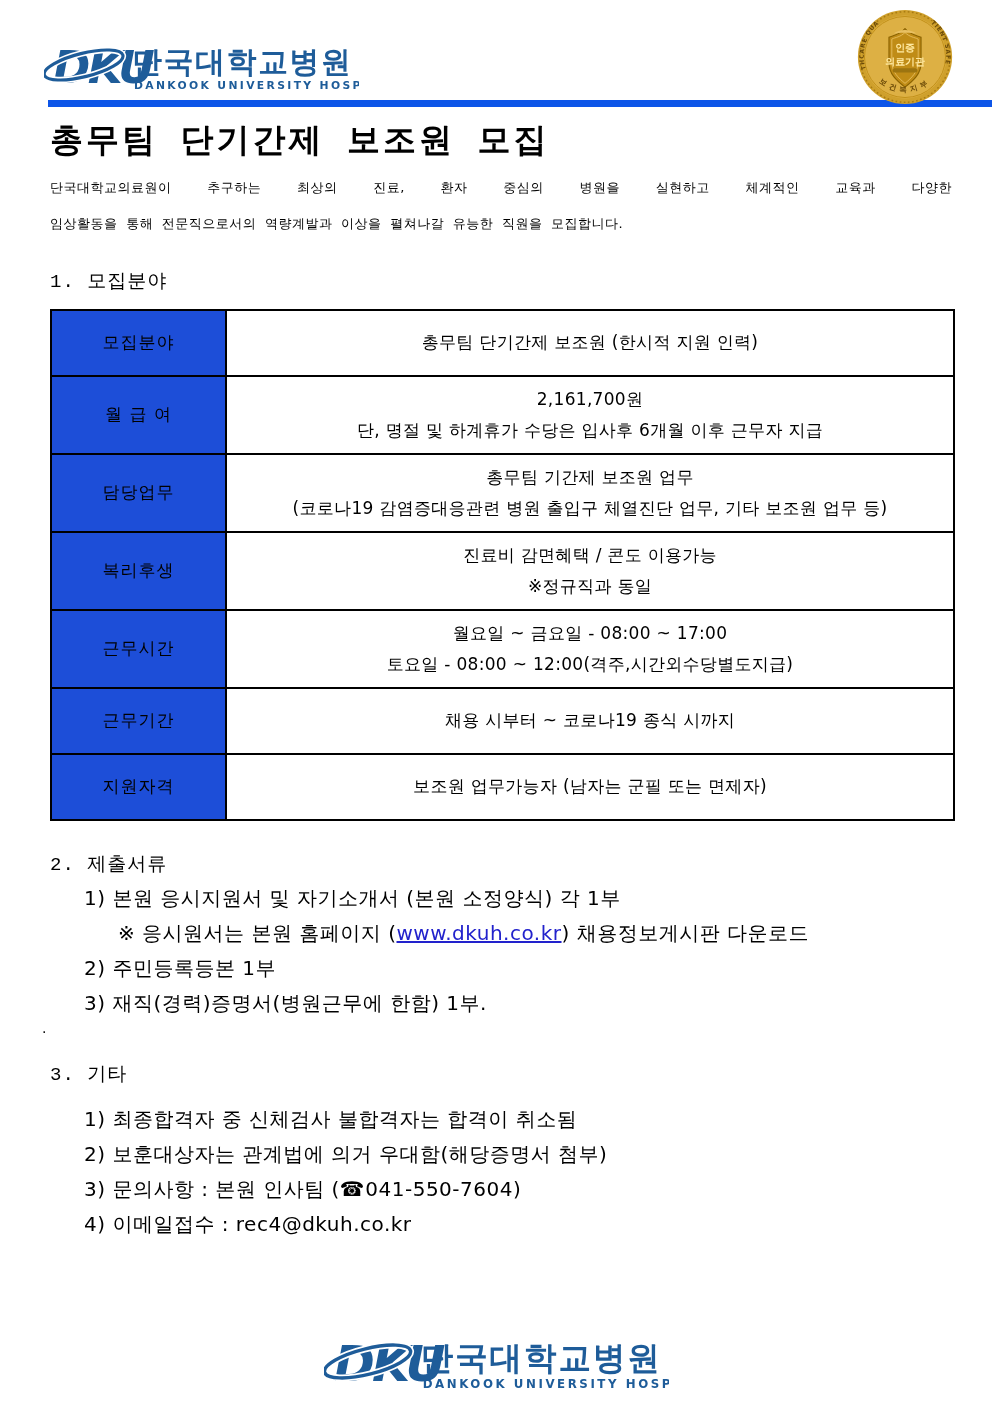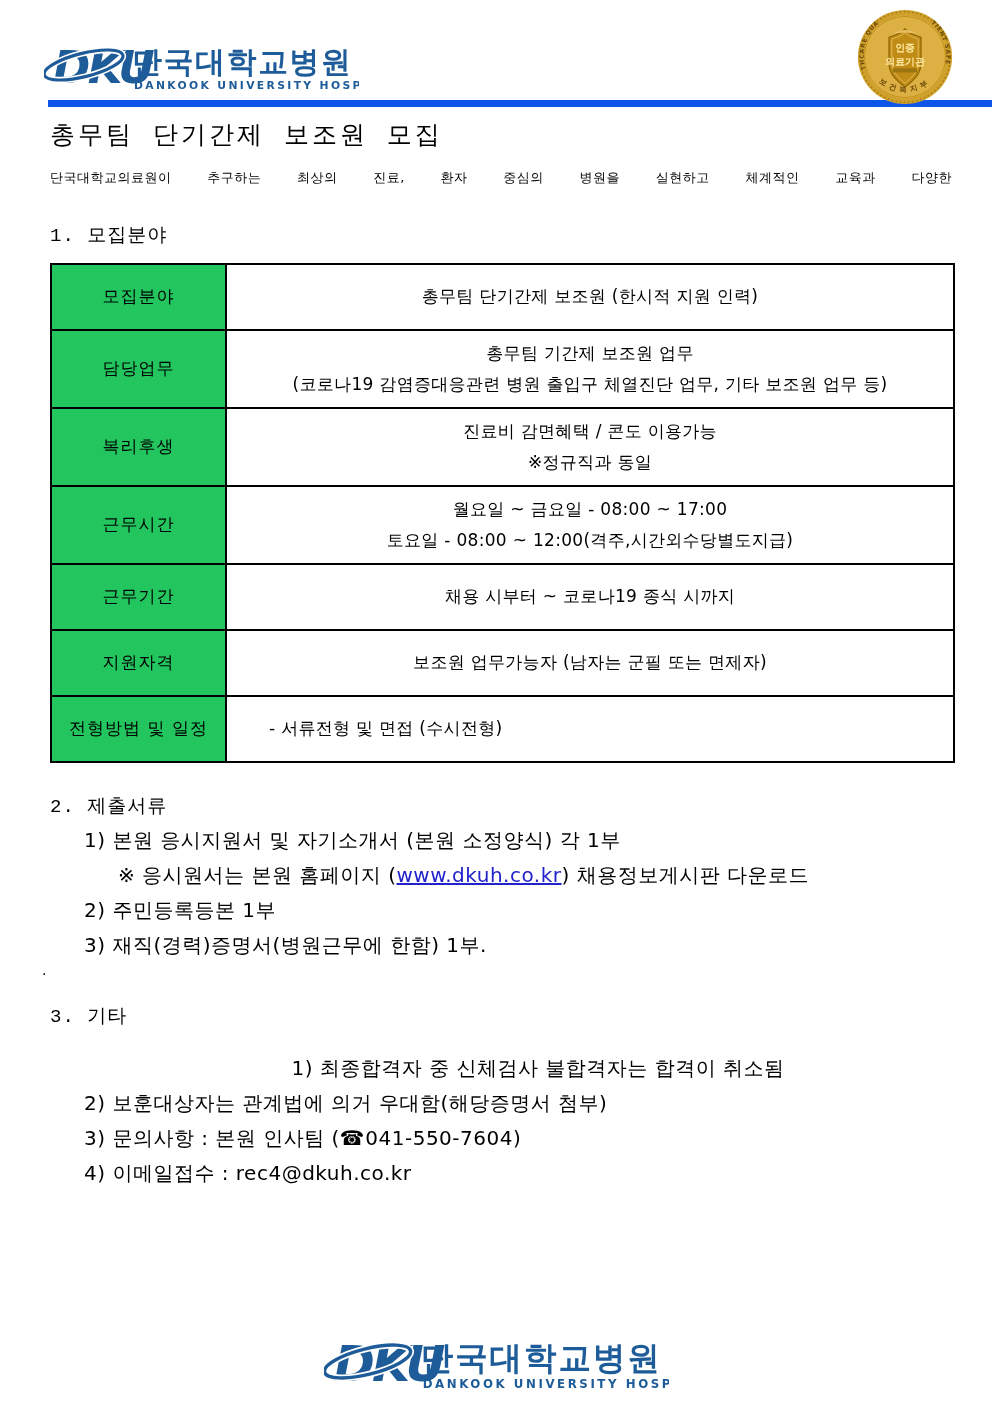--- a/index.html
+++ b/index.html
@@ -13,35 +13,35 @@
 
   
   .header { position:relative; height:100px; }
   .logo-header { position:absolute; left:44px; bottom:2px; }
   .seal-wrap { position:absolute; right:38px; top:8px; }
   .rule { height:7px; background:#0d55e8; margin-left:48px; }
 
   
   .title {
     margin:12px 40px 0 50px;
-    font-size:25px; font-weight:normal; letter-spacing:3px;
+    font-size:33px; font-weight:bold; letter-spacing:3px;
     line-height:1.3; word-spacing:8px;
   }
   .intro { margin:8px 40px 0 50px; font-size:13px; line-height:36px; letter-spacing:0.5px; word-spacing:4px; }
   .intro-line1 { text-align:justify; text-align-last:justify; }
 
   .sec-heading { margin:26px 0 0 50px; font-size:19px; letter-spacing:1px;font-family:Liberation Mono, monospace; }
 
   
   .tbl { margin:15px 37px 0 50px; border:2px solid #000; }
   .tr { display:flex; min-height:64px; }
   .tr + .tr { border-top:2px solid #000; }
   .th {
     flex:0 0 173px; width:173px;
-    background:#22c55e; border-right:2px solid #000;
+    background:#1d4ed8; border-right:2px solid #000;
     display:flex; align-items:center; justify-content:center;
     font-size:17px; letter-spacing:1px; text-align:center;
   }
   .td {
     flex:1; display:flex; flex-direction:column;
     align-items:center; justify-content:center;
     font-size:17px; line-height:31px; padding:7px 8px;
     text-align:center; letter-spacing:0.3px;
   }
   .td.left { align-items:flex-start; padding-left:42px; text-align:left; }
@@ -106,29 +106,37 @@
       </svg>
     </div>
   </div>
 
   <div class="rule"></div>
 
   <div class="title">총무팀 단기간제 보조원 모집</div>
 
   <div class="intro">
     <div class="intro-line1">단국대학교의료원이 추구하는 최상의 진료, 환자 중심의 병원을 실현하고 체계적인 교육과 다양한</div>
+    <div>임상활동을 통해 전문직으로서의 역량계발과 이상을 펼쳐나갈 유능한 직원을 모집합니다.</div>
   </div>
 
   <div class="sec-heading">1. 모집분야</div>
 
   <div class="tbl">
     <div class="tr">
       <div class="th">모집분야</div>
       <div class="td">
         <div>총무팀 단기간제 보조원 (한시적 지원 인력)</div>
+      </div>
+    </div>
+    <div class="tr">
+      <div class="th">월 급 여</div>
+      <div class="td">
+        <div>2,161,700원</div>
+        <div>단, 명절 및 하계휴가 수당은 입사후 6개월 이후 근무자 지급</div>
       </div>
     </div>
     <div class="tr">
       <div class="th">담당업무</div>
       <div class="td">
         <div>총무팀 기간제 보조원 업무</div>
         <div>(코로나19 감염증대응관련 병원 출입구 체열진단 업무, 기타 보조원 업무 등)</div>
       </div>
     </div>
     <div class="tr">
@@ -148,42 +156,36 @@
     <div class="tr">
       <div class="th">근무기간</div>
       <div class="td">
         <div>채용 시부터 ~ 코로나19 종식 시까지</div>
       </div>
     </div>
     <div class="tr">
       <div class="th">지원자격</div>
       <div class="td">
         <div>보조원 업무가능자 (남자는 군필 또는 면제자)</div>
-      </div>
-    </div>
-    <div class="tr">
-      <div class="th">전형방법 및 일정</div>
-      <div class="td left">
-        <div>- 서류전형 및 면접 (수시전형)</div>
       </div>
     </div>
   </div>
 
   <div class="sec-heading" style="margin-top:30px;">2. 제출서류</div>
   <div class="item" style="margin-top:4px;">1) 본원 응시지원서 및 자기소개서 (본원 소정양식) 각 1부</div>
   <div class="item subnote">
     <span>※ 응시원서는 본원 홈페이지 (</span><a href="#" class="link">www.dkuh.co.kr</a><span>) 채용정보게시판 다운로드</span>
   </div>
   <div class="item">2) 주민등록등본 1부</div>
   <div class="item">3) 재직(경력)증명서(병원근무에 한함) 1부.</div>
 
   <div class="stray">.</div>
 
   <div class="sec-heading" style="">3. 기타</div>
-  <div class="item" style="margin-top:22px;text-align:center;">1) 최종합격자 중 신체검사 불합격자는 합격이 취소됨</div>
+  <div class="item" style="margin-top:15px;">1) 최종합격자 중 신체검사 불합격자는 합격이 취소됨</div>
   <div class="item">2) 보훈대상자는 관계법에 의거 우대함(해당증명서 첨부)</div>
   <div class="item">3) 문의사항 : 본원 인사팀 (☎041-550-7604)</div>
   <div class="item">4) 이메일접수 : rec4@dkuh.co.kr</div>
 
   <div class="footer">
     <div>
       <svg class="logo-svg" width="345" height="63" viewBox="0 0 350 64">
         <text x="10" y="52" font-size="50" font-weight="bold" font-style="italic" fill="#1e5c99" letter-spacing="-3">DKU</text>
         <g transform="rotate(-14 44 32)">
           <ellipse cx="44" cy="32" rx="45" ry="13" fill="none" stroke="#ffffff" stroke-width="7"></ellipse>

